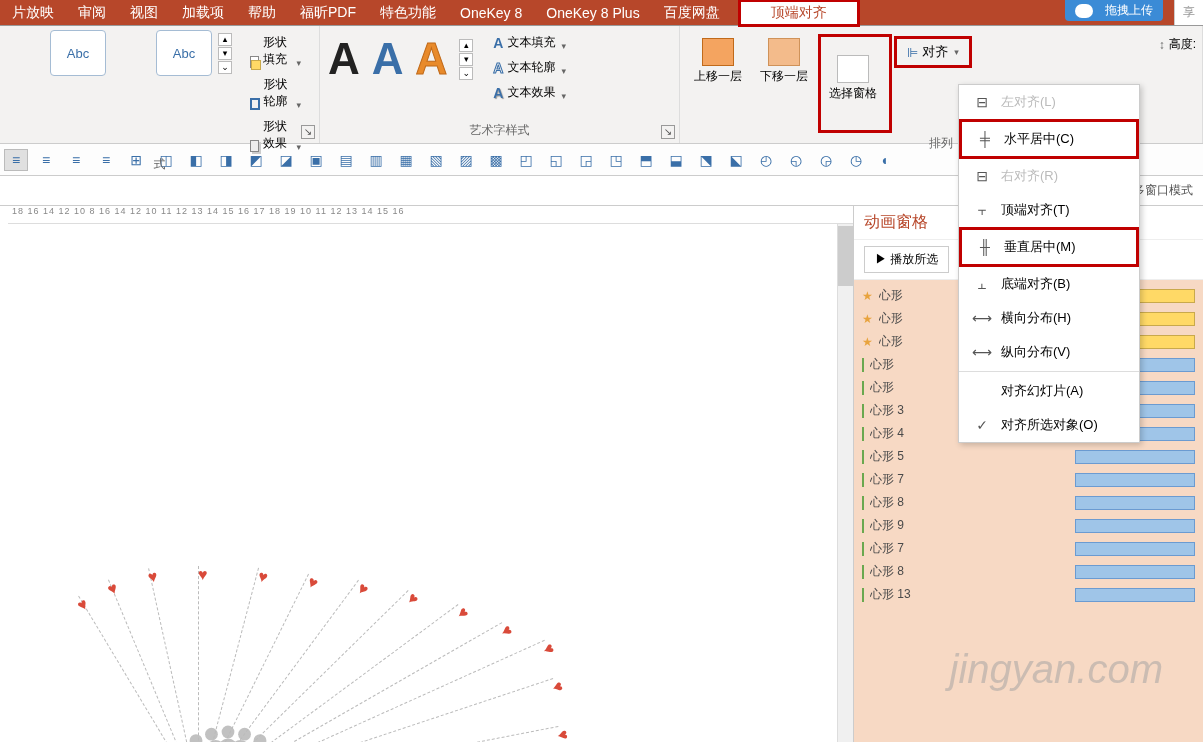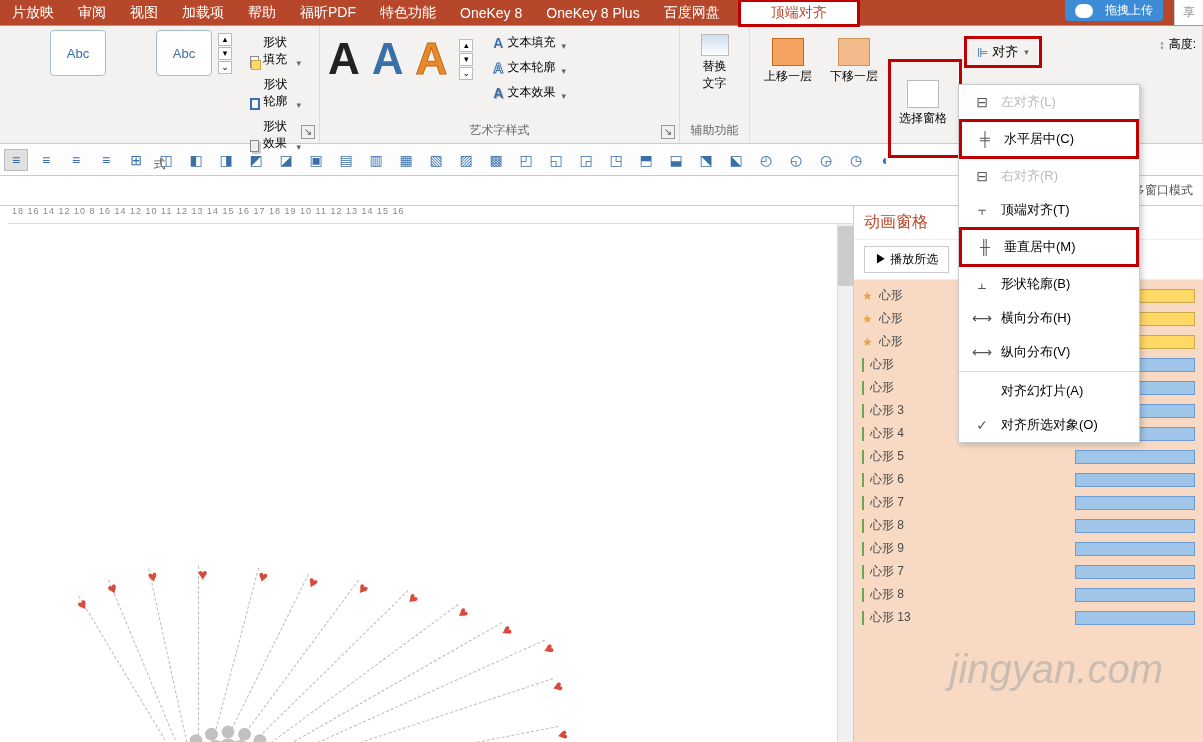--- a/index.html
+++ b/index.html
@@ -32,21 +32,21 @@
   .art2 { color: #3A6FA8; }
   .art3 { color: #E88A2A; -webkit-text-stroke: 1px #C06A1A; }
 
   .vert-btn { display: flex; flex-direction: column; align-items: center; gap: 2px; padding: 4px 8px; cursor: pointer; font-size: 12px; }
   .vert-btn .big-icon { width: 32px; height: 28px; border: 1px solid #bbb; background: #fff; }
   .vert-btn .big-icon.orange { background: #F4A460; border-color: #C06A1A; }
 
   .arrange-group { display: flex; align-items: flex-start; gap: 2px; padding-top: 4px; }
 
   .align-btn { border: 3px solid #C00000; padding: 4px 10px; display: flex; align-items: center; gap: 4px; cursor: pointer; font-size: 13px; position: relative; }
-  .align-wrap { border: 3px solid #C00000; padding: 18px 12px 28px 8px; display: inline-block; margin-top: 25px; }
+  .align-wrap { border: 3px solid #C00000; padding: 18px 12px 28px 8px; display: inline-block; }
 
   
   .align-dropdown { position: absolute; left: 958px; top: 84px; width: 182px; background: #fff; border: 1px solid #ccc; box-shadow: 2px 2px 6px rgba(0,0,0,.2); z-index: 100; }
   .align-dropdown .item { display: flex; align-items: center; gap: 10px; padding: 8px 14px; font-size: 13px; cursor: pointer; white-space: nowrap; }
   .align-dropdown .item .mi { width: 18px; height: 16px; display: flex; align-items: center; justify-content: center; color: #555; font-size: 14px; }
   .align-dropdown .sep { height: 1px; background: #ddd; margin: 2px 0; }
   .align-dropdown .hi { border: 3px solid #C00000; }
   .align-dropdown .item.disabled { color: #bbb; }
 
   
@@ -179,28 +179,20 @@
             <span class="icon-text-a" style="text-shadow:1px 1px 1px #999">A</span>
             <span>文本效果</span>
             <span class="caret">▾</span>
           </div>
       </div>
     </div>
     <div class="label">艺术字样式</div>
     <div class="launcher">↘</div>
   </div>
 
-  <div class="ribbon-group" style="width:70px; align-items:center">
-    <div class="vert-btn">
-      <span class="icon-img"></span>
-      <span style="white-space:pre; text-align:center">替换
-文字</span>
-    </div>
-    <div class="label">辅助功能</div>
-  </div>
 
   <div class="ribbon-group" style="flex:1">
     <div class="arrange-group">
       <div class="vert-btn">
         <span class="big-icon orange"></span>
         <span>上移一层</span>
       </div>
       <div class="vert-btn">
         <span class="big-icon orange" style="opacity:.7"></span>
         <span>下移一层</span>
@@ -243,21 +235,21 @@
   <div class="item">
       <span class="mi">⫟</span>
       <span>顶端对齐(T)</span>
     </div>
   <div class="item hi">
       <span class="mi">╫</span>
       <span>垂直居中(M)</span>
     </div>
   <div class="item">
       <span class="mi">⫠</span>
-      <span>形状轮廓(B)</span>
+      <span>底端对齐(B)</span>
     </div>
   <div class="item">
       <span class="mi">⟷</span>
       <span>横向分布(H)</span>
     </div>
   <div class="item">
       <span class="mi">⟷</span>
       <span>纵向分布(V)</span>
     </div>
   <div class="sep"></div>
@@ -453,25 +445,20 @@
           <span class="name">心形 4</span>
           <span class="tl blue"></span>
         </div>
         <div class="anim-item">
           <span class="bar-green"></span>
           <span class="name">心形 5</span>
           <span class="tl blue"></span>
         </div>
         <div class="anim-item">
           <span class="bar-green"></span>
-          <span class="name">心形 6</span>
-          <span class="tl blue"></span>
-        </div>
-        <div class="anim-item">
-          <span class="bar-green"></span>
           <span class="name">心形 7</span>
           <span class="tl blue"></span>
         </div>
         <div class="anim-item">
           <span class="bar-green"></span>
           <span class="name">心形 8</span>
           <span class="tl blue"></span>
         </div>
         <div class="anim-item">
           <span class="bar-green"></span>

